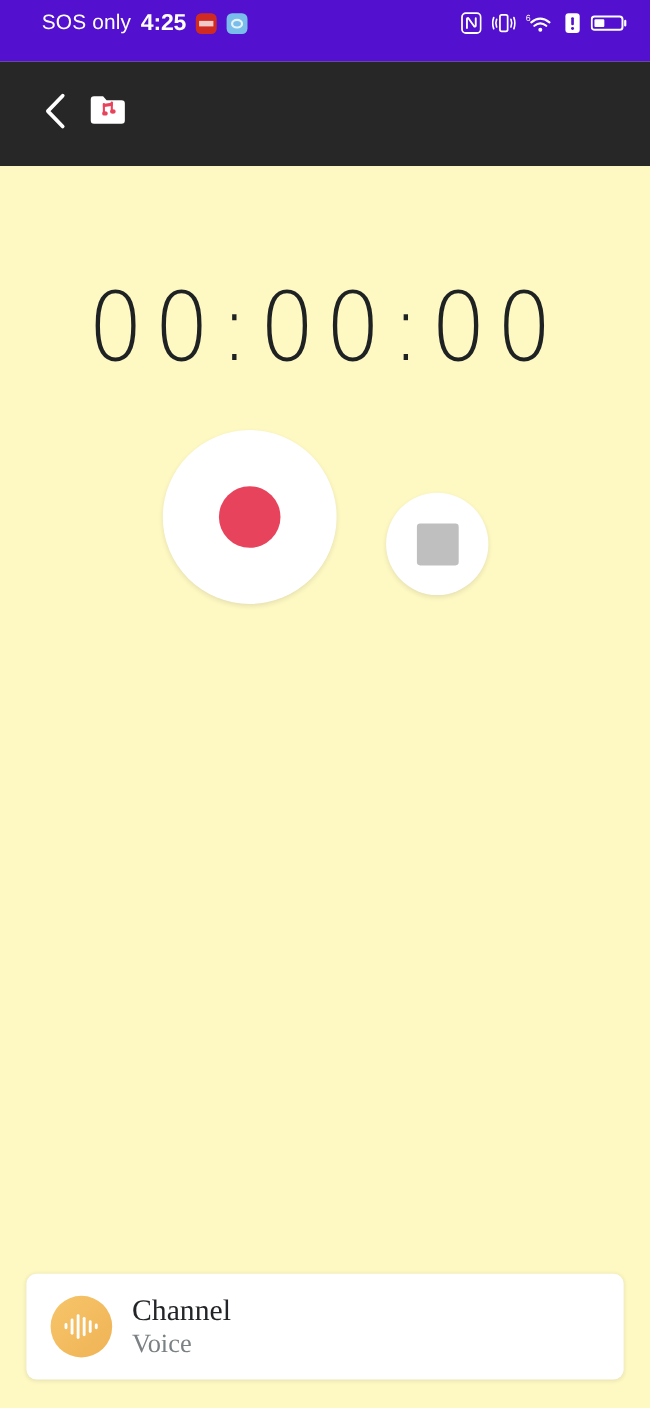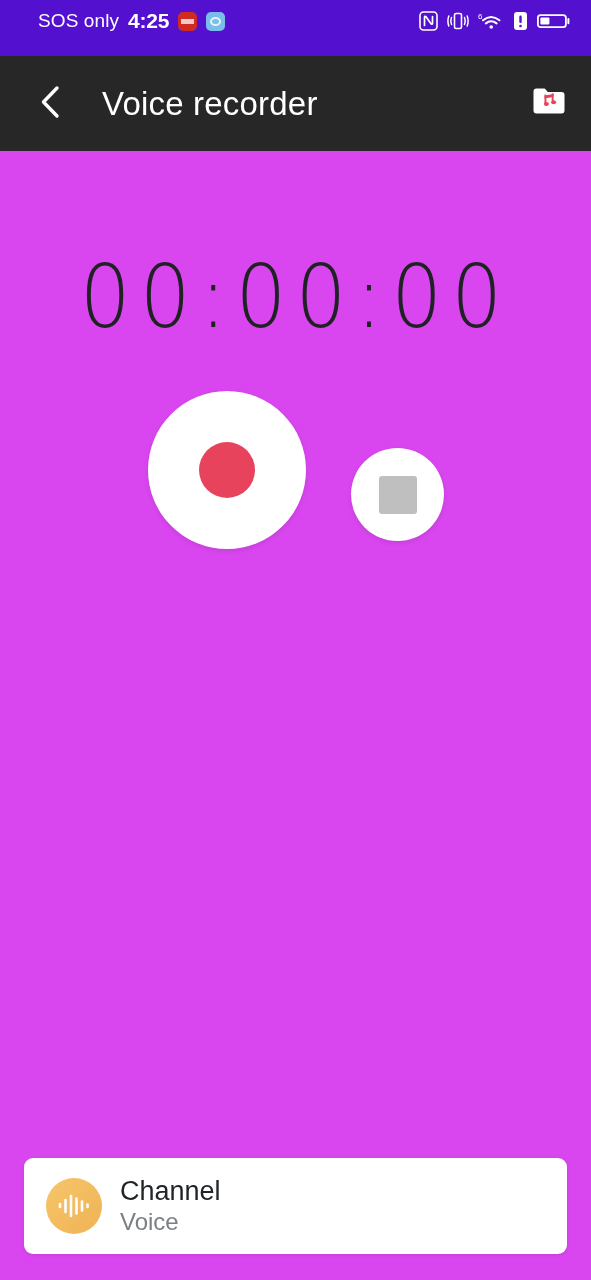--- a/index.html
+++ b/index.html
@@ -115,21 +115,21 @@
     align-items: center;
     justify-content: center;
     cursor: pointer;
     flex: 0 0 auto;
   }
 
   
   .main {
     flex: 1 1 auto;
     position: relative;
-    background: #d946ef;
+    background: #fef9c3;
   }
   .timer {
     position: absolute;
     top: 100px;
     left: 0;
     right: 0;
     text-align: center;
     font-size: 80px;
     color: #1f2223;
     font-weight: 300;
@@ -222,20 +222,21 @@
   }
   .option-icon.quality {
     background: linear-gradient(135deg,#4f7fe0 0%,#3f6ed6 100%);
   }
   .option-text {
     margin-left: 18px;
     display: flex;
     flex-direction: column;
     justify-content: center;
     line-height: 1.12;
+    font-family: Liberation Serif, serif;
   }
   .option-title {
     font-size: 27px;
     color: #222527;
   }
   .option-value {
     font-size: 24px;
     color: #7b8084;
     margin-top: 2px;
   }
@@ -294,21 +295,20 @@
   </div>
 
   <div class="app-bar">
     <div class="back-btn">
       <span>
         <svg width="30" height="38" viewBox="0 0 30 38">
           <path d="M21 5 L7.5 19 L21 33" fill="none" stroke="#fff" stroke-width="3.4" stroke-linecap="round" stroke-linejoin="round"></path>
         </svg>
       </span>
     </div>
-    <div class="app-title">Voice recorder</div>
     <div class="folder-btn">
       <span>
         <svg width="38" height="34" viewBox="0 0 38 34">
           <path d="M3.5 6.5 a3 3 0 0 1 3-3 h8.2 l3.2 3.6 h13.6 a3 3 0 0 1 3 3 v15.4 a3 3 0 0 1 -3 3 h-25 a3 3 0 0 1 -3 -3 z" fill="#ffffff"></path>
           <g fill="#e8435c">
             <ellipse cx="16.4" cy="19.1" rx="2.5" ry="2"></ellipse>
             <ellipse cx="23.6" cy="17.3" rx="2.5" ry="2"></ellipse>
             <rect x="14.5" y="9.6" width="1.9" height="9.6" rx="0.8"></rect>
             <rect x="21.7" y="8.2" width="1.9" height="9.2" rx="0.8"></rect>
             <path d="M14.5 10.6 L23.6 9.1 v3 l-9.1 1.5 z"></path>

